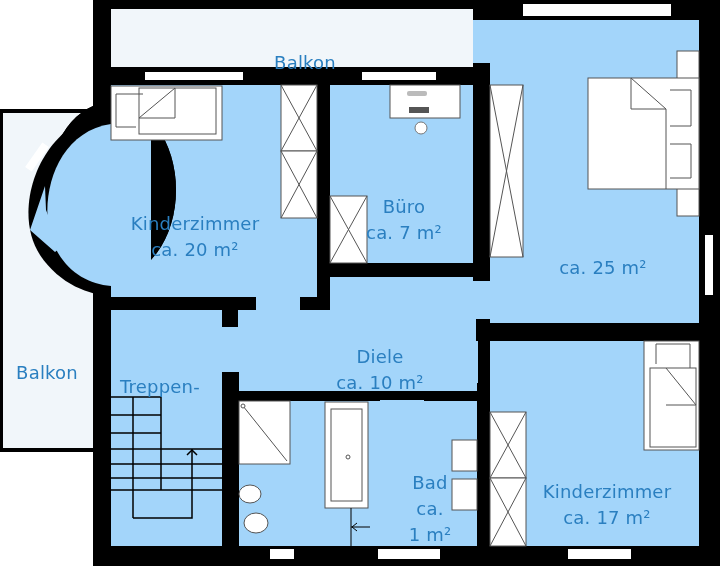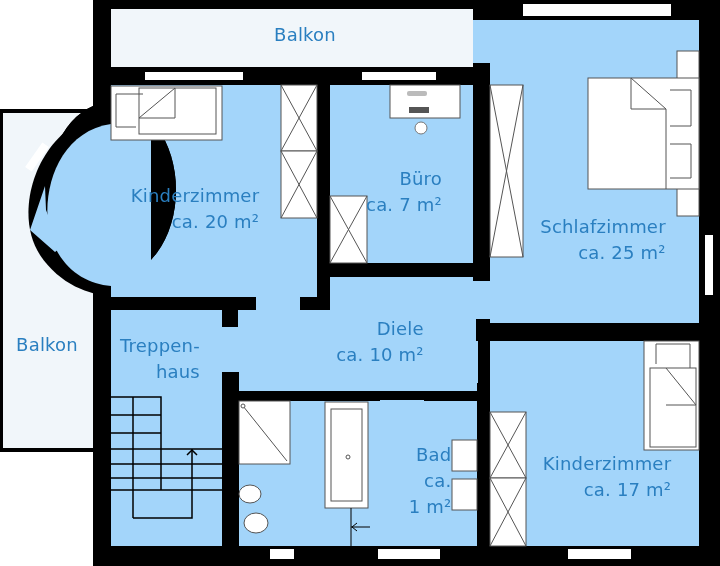--- a/index.html
+++ b/index.html
@@ -1,18 +1,18 @@
 <!DOCTYPE html>
 <html><head>
 <meta charset="utf-8">
 <style>
   html, body { margin: 0; padding: 0; background: #ffffff; }
   body { width: 720px; height: 566px; overflow: hidden; position: relative; font-family: "DejaVu Sans", "Liberation Sans", sans-serif; }
   #plan { position: absolute; left: 0; top: 0; width: 720px; height: 566px; }
-  .label { position: absolute; color: #2a7fc0; font-size: 18px; line-height: 26px; text-align: right; white-space: nowrap; transform: translate(-50%, -50%); letter-spacing: 0.2px; }
+  .label { position: absolute; color: #2a7fc0; font-size: 18px; line-height: 26px; text-align: center; white-space: nowrap; transform: translate(-50%, -50%); letter-spacing: 0.2px; margin-top: 28px; }
   .label span { display: block; }
 </style>
 </head>
 <body>
 
 <svg id="plan" viewBox="0 0 720 566" xmlns="http://www.w3.org/2000/svg">
 
   <rect x="0" y="0" width="720" height="566" fill="#ffffff"></rect>
 
   <g>
@@ -192,26 +192,24 @@
   </div>
 <div class="label" style="left:195px; top:209px;">
     <span>Kinderzimmer</span>
     <span>ca. 20 m²</span>
   </div>
 <div class="label" style="left:404px; top:192px;">
     <span>Büro</span>
     <span>ca. 7 m²</span>
   </div>
 <div class="label" style="left:603px; top:240px;">
-    <span>Schlafzimmer</span>
     <span>ca. 25 m²</span>
   </div>
 <div class="label" style="left:160px; top:359px;">
     <span>Treppen-</span>
-    <span>haus</span>
   </div>
 <div class="label" style="left:380px; top:342px;">
     <span>Diele</span>
     <span>ca. 10 m²</span>
   </div>
 <div class="label" style="left:430px; top:481px;">
     <span>Bad</span>
     <span>ca.</span>
     <span>1 m²</span>
   </div>

